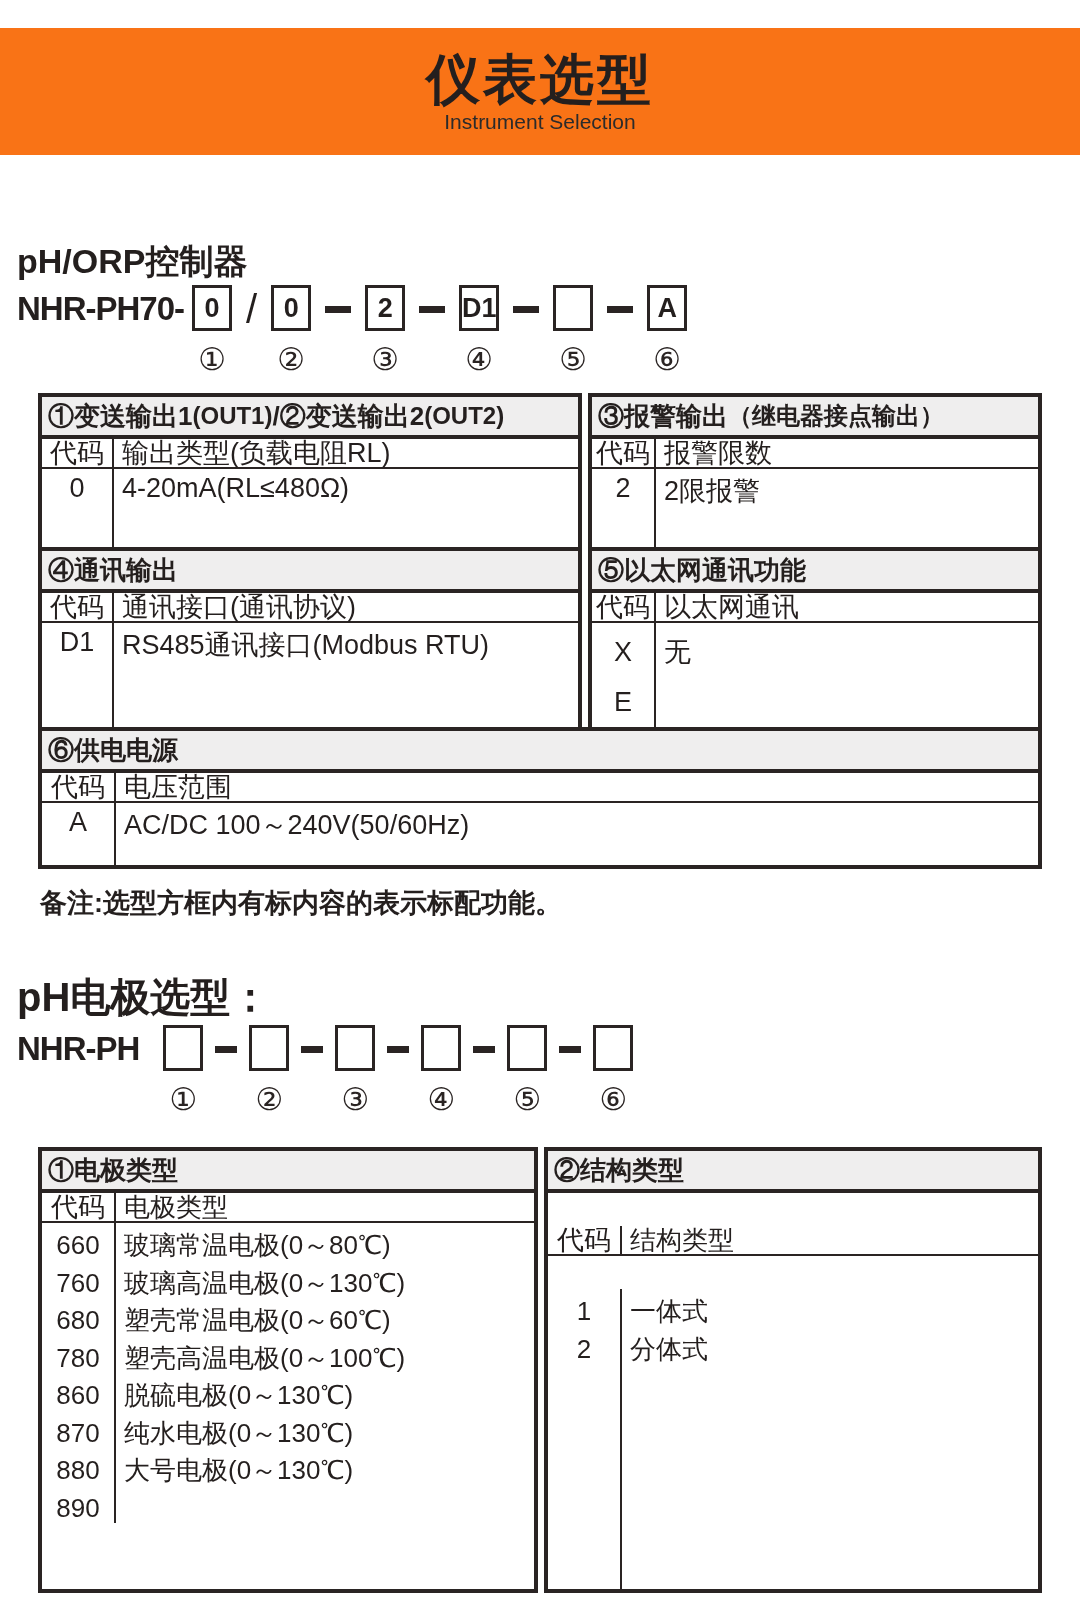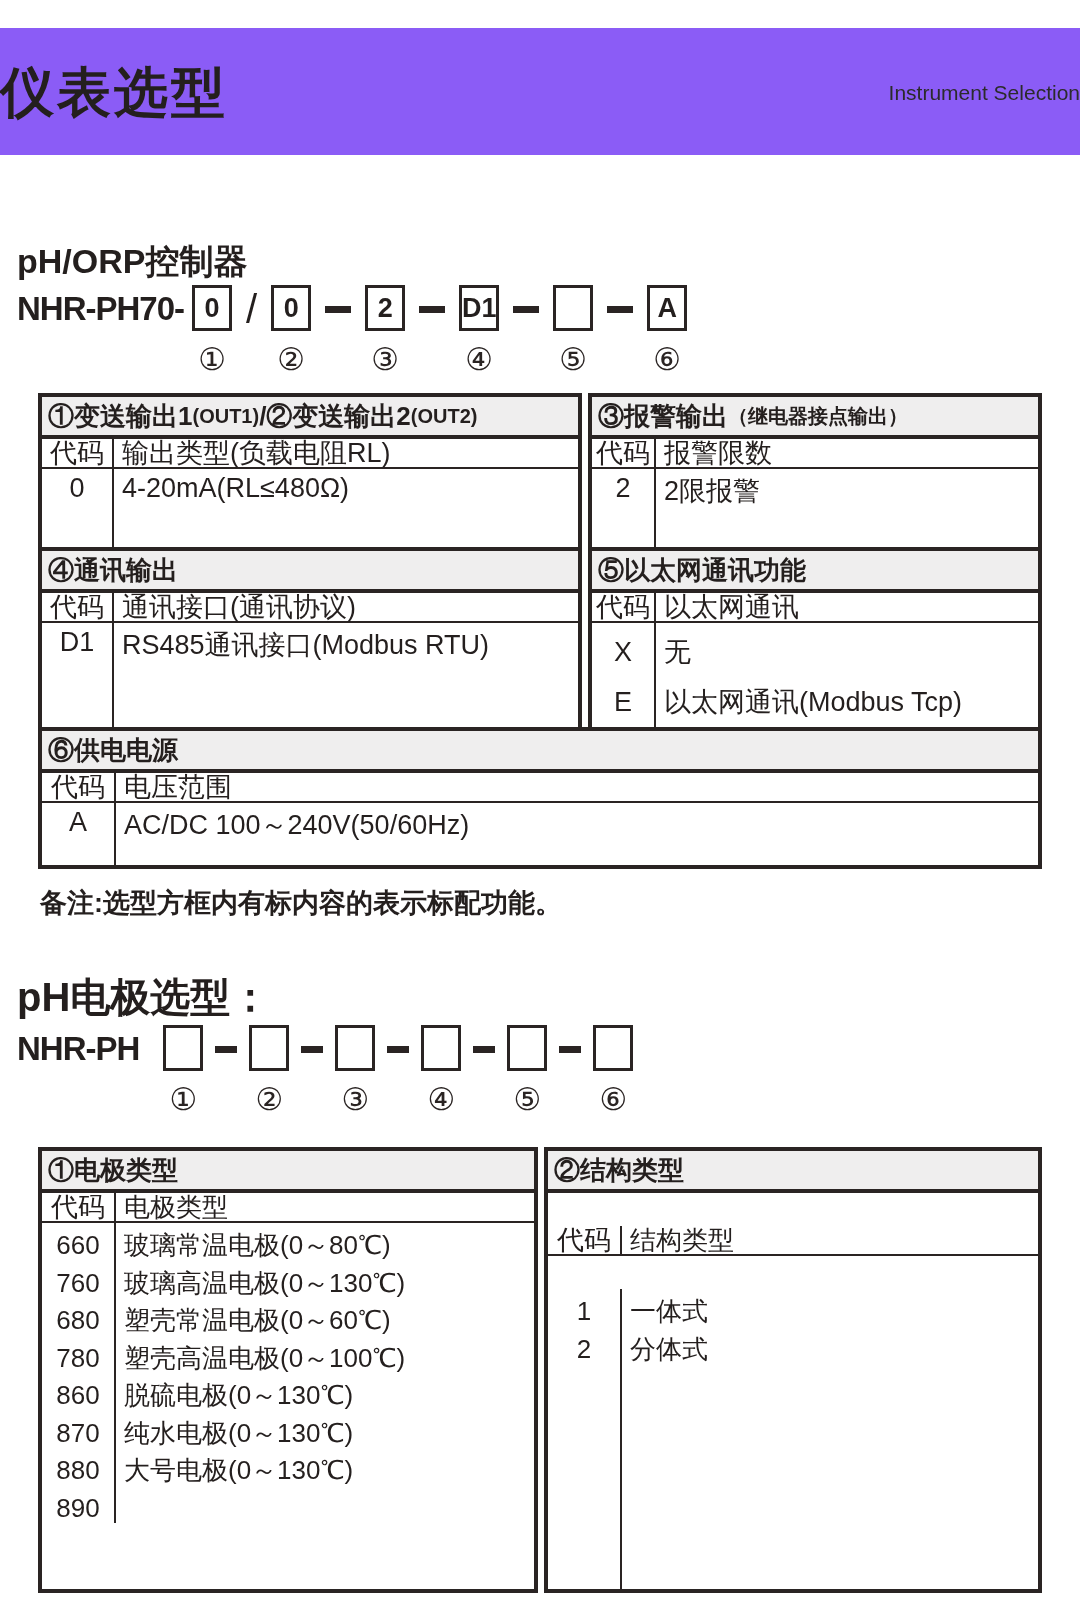--- a/index.html
+++ b/index.html
@@ -4,22 +4,22 @@
 <style>
   * { box-sizing: border-box; }
   html,body { margin:0; padding:0; }
   body {
     width:1080px; height:1598px; overflow:hidden;
     background:#ffffff; color:#241f1e;
     font-family:"Liberation Sans", sans-serif;
   }
   
   .banner {
-    margin-top:28px; height:127px; background:#8b5cf6;
-    display:flex; flex-direction:row; align-items:center; justify-content:space-between;
+    margin-top:28px; height:127px; background:#f97316;
+    display:flex; flex-direction:column; align-items:center; justify-content:center;
   }
   .banner-title { font-size:54px; font-weight:bold; letter-spacing:3px; line-height:58px; }
   .banner-subtitle { font-size:21px; margin-top:2px; color:#2b2b2b; }
 
   
   .sel { padding-left:17px; }
   .sel-heading { font-size:34px; font-weight:bold; margin:86px 0 4px 0; line-height:40px; }
   .sel-heading.big { font-size:40px; margin:56px 0 8px 0; }
   .model-row { display:flex; align-items:flex-start; margin-top:4px; }
   .model-prefix { font-size:33px; font-weight:bold; letter-spacing:-1px; margin-top:5px; white-space:nowrap; }
@@ -41,21 +41,21 @@
   .tbl-top { display:flex; gap:6px; }
   .half { border:4px solid #2a2423; display:flex; flex-direction:column; background:#fff; }
   .hl1 { width:544px; flex:none; }
   .hr1 { flex:1; }
   .sec + .sec { border-top:4px solid #2a2423; }
   .sec-header {
     background:#efeeee; height:42px; display:flex; align-items:center;
     padding:0 6px; font-weight:bold; font-size:26px; white-space:nowrap;
     border-bottom:4px solid #2a2423;
   }
-  .h-small { font-size:20px; font-weight:bold; }
+  .h-small { font-size:24px; font-weight:bold; }
   .trow { display:flex; border-bottom:2px solid #2a2423; }
   .trow.last { border-bottom:none; }
   .c-code {
     flex:none; border-right:2px solid #2a2423; text-align:center;
     display:flex; flex-direction:column; align-items:center; justify-content:center;
     font-size:27px;
   }
   .w72 { width:72px; } .w64 { width:64px; } .w74 { width:74px; }
   .c-val { flex:1; padding:0 8px; font-size:27px; display:flex; flex-direction:column; justify-content:center; }
   .head-row { height:30px; }
@@ -174,21 +174,20 @@
             <div class="c-code w64">代码</div>
             <div class="c-val">以太网通讯</div>
           </div>
           <div class="trow h104 last">
             <div class="c-code w64 va-top">
               <div class="line50">X</div>
               <div class="line50">E</div>
             </div>
             <div class="c-val va-top">
               <div class="line50">无</div>
-              <div class="line50">以太网通讯(Modbus Tcp)</div>
             </div>
           </div>
         </div>
       </div>
     </div>
 
     <div class="power">
       <div class="sec-header">⑥供电电源</div>
       <div class="trow head-row">
         <div class="c-code w74">代码</div>

